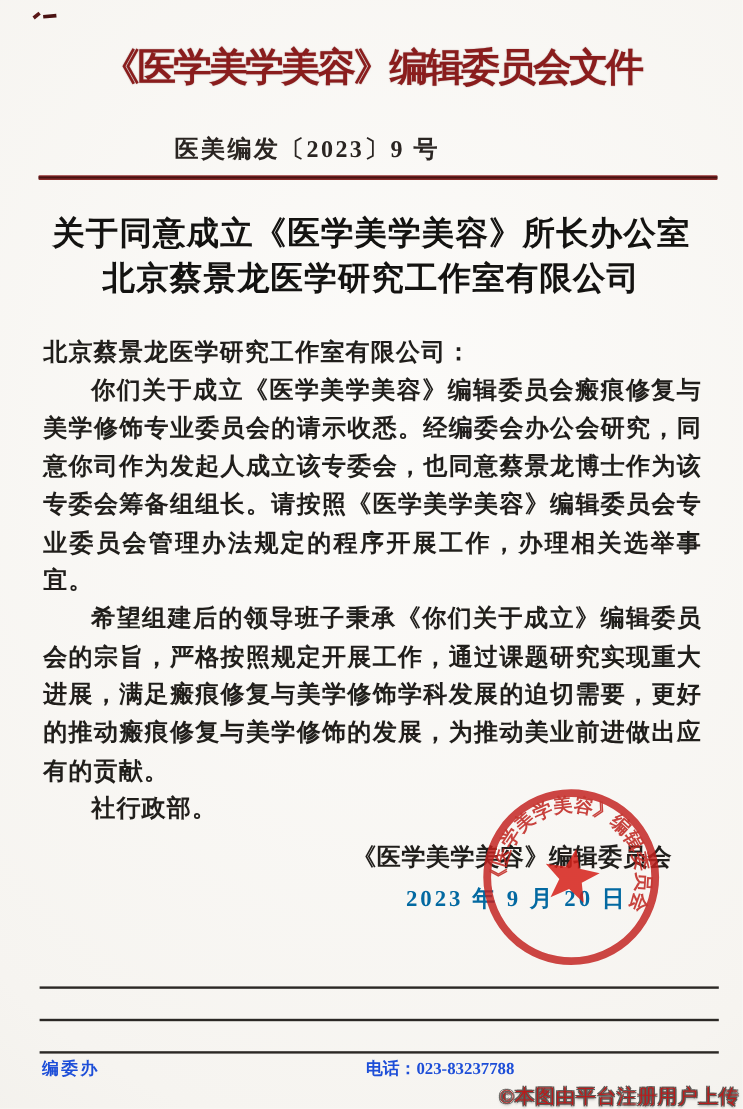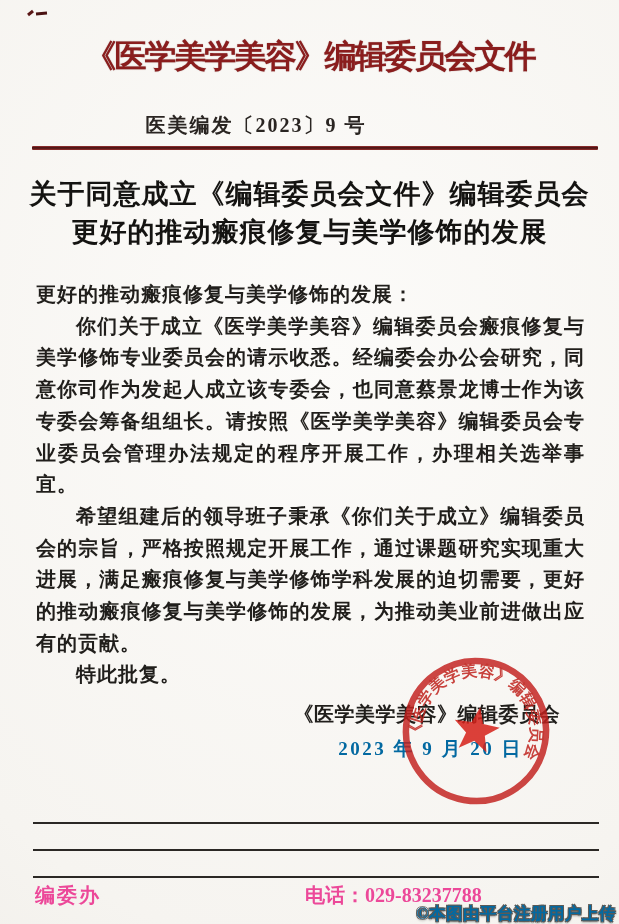--- a/index.html
+++ b/index.html
@@ -65,31 +65,31 @@
   }
   .f-row{
     height:25px;line-height:24px;
     border-bottom:2px solid #2b2825;
     white-space:pre;overflow:hidden;
   }
   .f-label{font-weight:800;letter-spacing:1px;white-space:pre;}
   .f-value{font-weight:700;white-space:pre;}
   .f-info{
     top:882px;left:33px;width:566px;height:24px;
-    font-size:20px;font-weight:700;color:#ec4899;
+    font-size:14px;font-weight:700;color:#1d4ed8;
   }
   .f-info span{position:absolute;white-space:pre;}
   .fi-office{left:2px;letter-spacing:2px;}
   .fi-handler{left:130px;}
   .fi-phone{left:272px;}
   .fi-copies{left:454px;}
   .watermark{
     top:903px;right:3px;
-    font-size:16.5px;font-weight:700;letter-spacing:.5px;
-    color:#0369a1;
+    font-size:16.5px;font-weight:400;letter-spacing:.5px;
+    color:#b91c1c;
     text-shadow:
       -1px -1px 0 #5c5a56, 1px -1px 0 #5c5a56,
       -1px 1px 0 #5c5a56, 1px 1px 0 #5c5a56,
       0 2px 2px rgba(40,40,40,.5);
     white-space:nowrap;
   }
   .corner-mark{top:5px;left:25px;width:24px;height:16px;}
 </style>
 </head>
 <body>
@@ -99,29 +99,29 @@
   <path d="M11,9 L22,8" stroke="#4a1212" stroke-width="3" fill="none"></path>
 </svg>
 
 <div class="abs org-title">《医学美学美容》编辑委员会文件</div>
 
 <div class="abs doc-number">医美编发〔2023〕9 号</div>
 
 <div class="abs red-rule"></div>
 
 <div class="abs doc-title">
-  <div>关于同意成立《编辑委员会文件》编辑委员会</div>
-  <div>更好的推动瘢痕修复与美学修饰的发展</div>
+  <div>关于同意成立《医学美学美容》所长办公室</div>
+  <div>北京蔡景龙医学研究工作室有限公司</div>
 </div>
 
 <div class="abs body-text">
-  <p class="addressee">更好的推动瘢痕修复与美学修饰的发展：</p>
+  <p class="addressee">北京蔡景龙医学研究工作室有限公司：</p>
   <p>你们关于成立《医学美学美容》编辑委员会瘢痕修复与美学修饰专业委员会的请示收悉。经编委会办公会研究，同意你司作为发起人成立该专委会，也同意蔡景龙博士作为该专委会筹备组组长。请按照《医学美学美容》编辑委员会专业委员会管理办法规定的程序开展工作，办理相关选举事宜。</p>
   <p>希望组建后的领导班子秉承《你们关于成立》编辑委员会的宗旨，严格按照规定开展工作，通过课题研究实现重大进展，满足瘢痕修复与美学修饰学科发展的迫切需要，更好的推动瘢痕修复与美学修饰的发展，为推动美业前进做出应有的贡献。</p>
-  <p>特此批复。</p>
+  <p>社行政部。</p>
 </div>
 
 <div class="abs sig-org">《医学美学美容》编辑委员会</div>
 <div class="abs sig-date">2023 年 9 月 20 日</div>
 
 <svg class="abs seal" viewBox="0 0 160 160">
   <defs>
     <path id="sealArc" d="M 28.3,98.8 A 55,55 0 1 1 131.7,98.8" fill="none"></path>
   </defs>
   <circle cx="80" cy="80" r="70" fill="none" stroke="#c2211e" stroke-width="6.5" opacity="0.92"></circle>
@@ -138,16 +138,16 @@
   <div class="f-row">
     <span class="f-label">呈　报　：</span><span class="f-value">所长办公室  党办室  科研部</span>
   </div>
   <div class="f-row">
     <span class="f-label">抄　送　：</span><span class="f-value">社行政部  媒体中心  编辑部</span>
   </div>
 </div>
 
 <div class="abs f-info">
   <span class="fi-office">编委办</span>
-  <span class="fi-phone">电话：029-83237788</span>
+  <span class="fi-phone">电话：023-83237788</span>
 </div>
 
 <div class="abs watermark">©本图由平台注册用户上传</div>
 
 </body></html>

